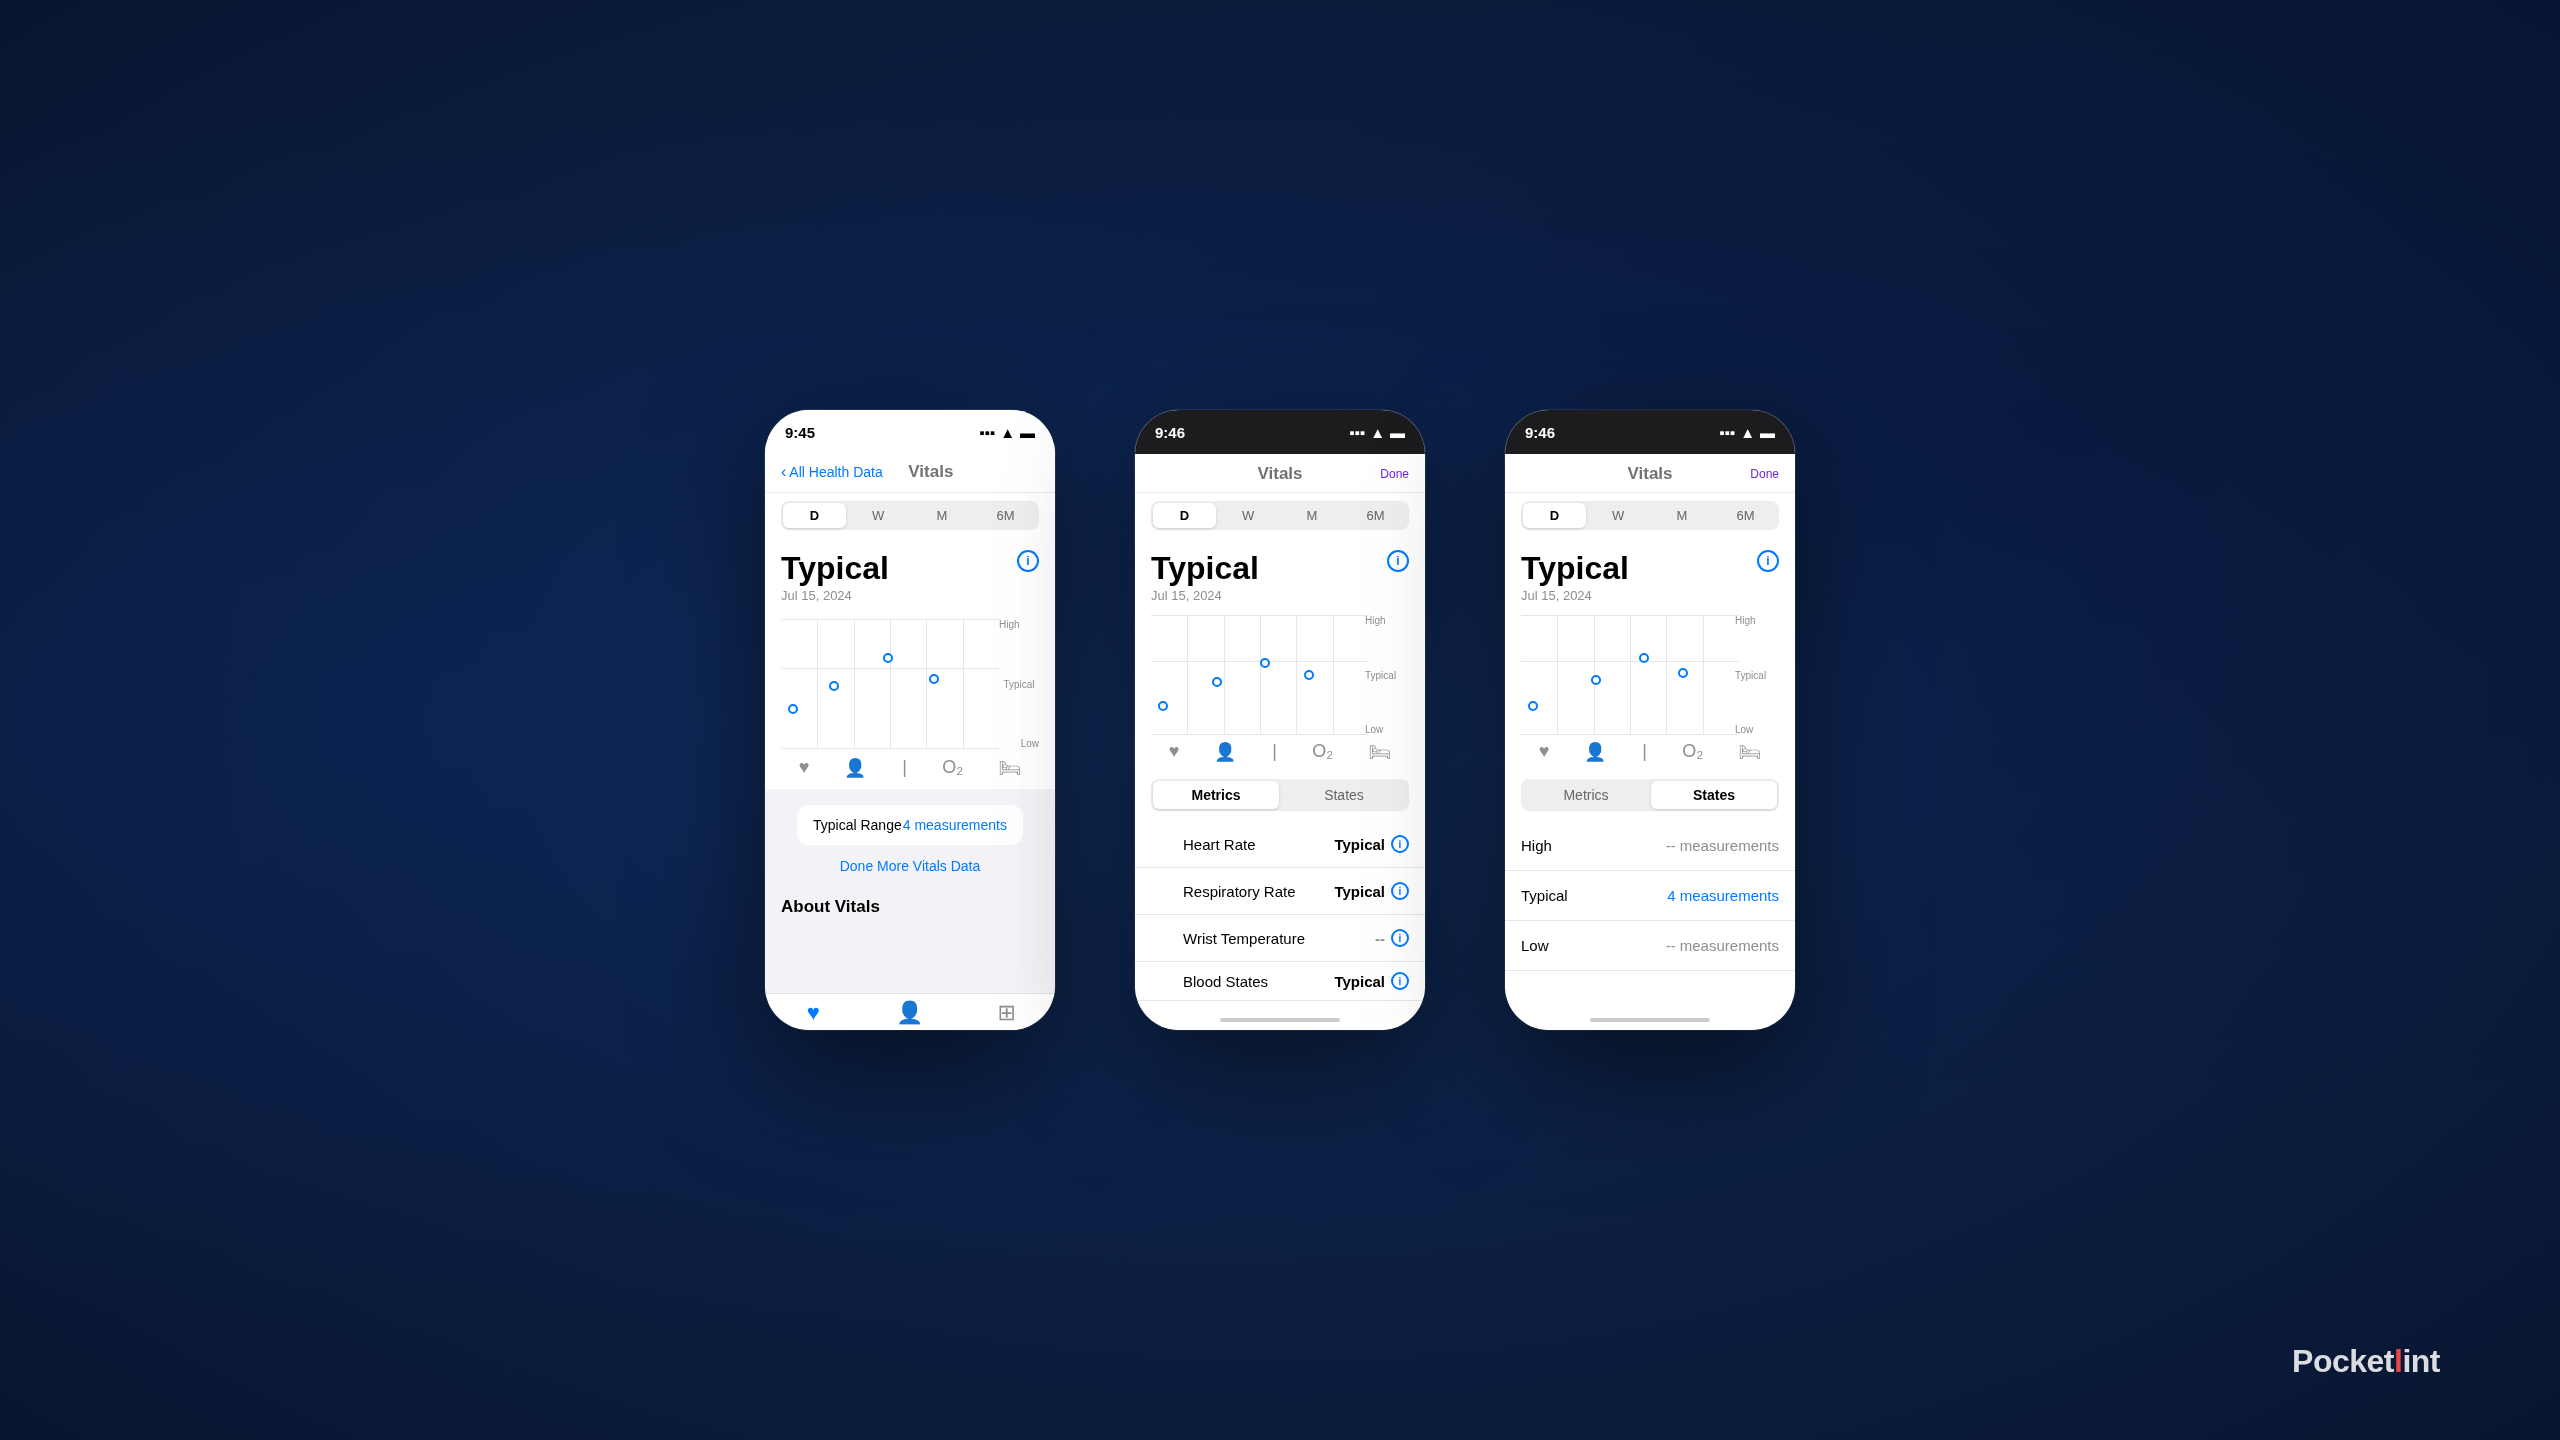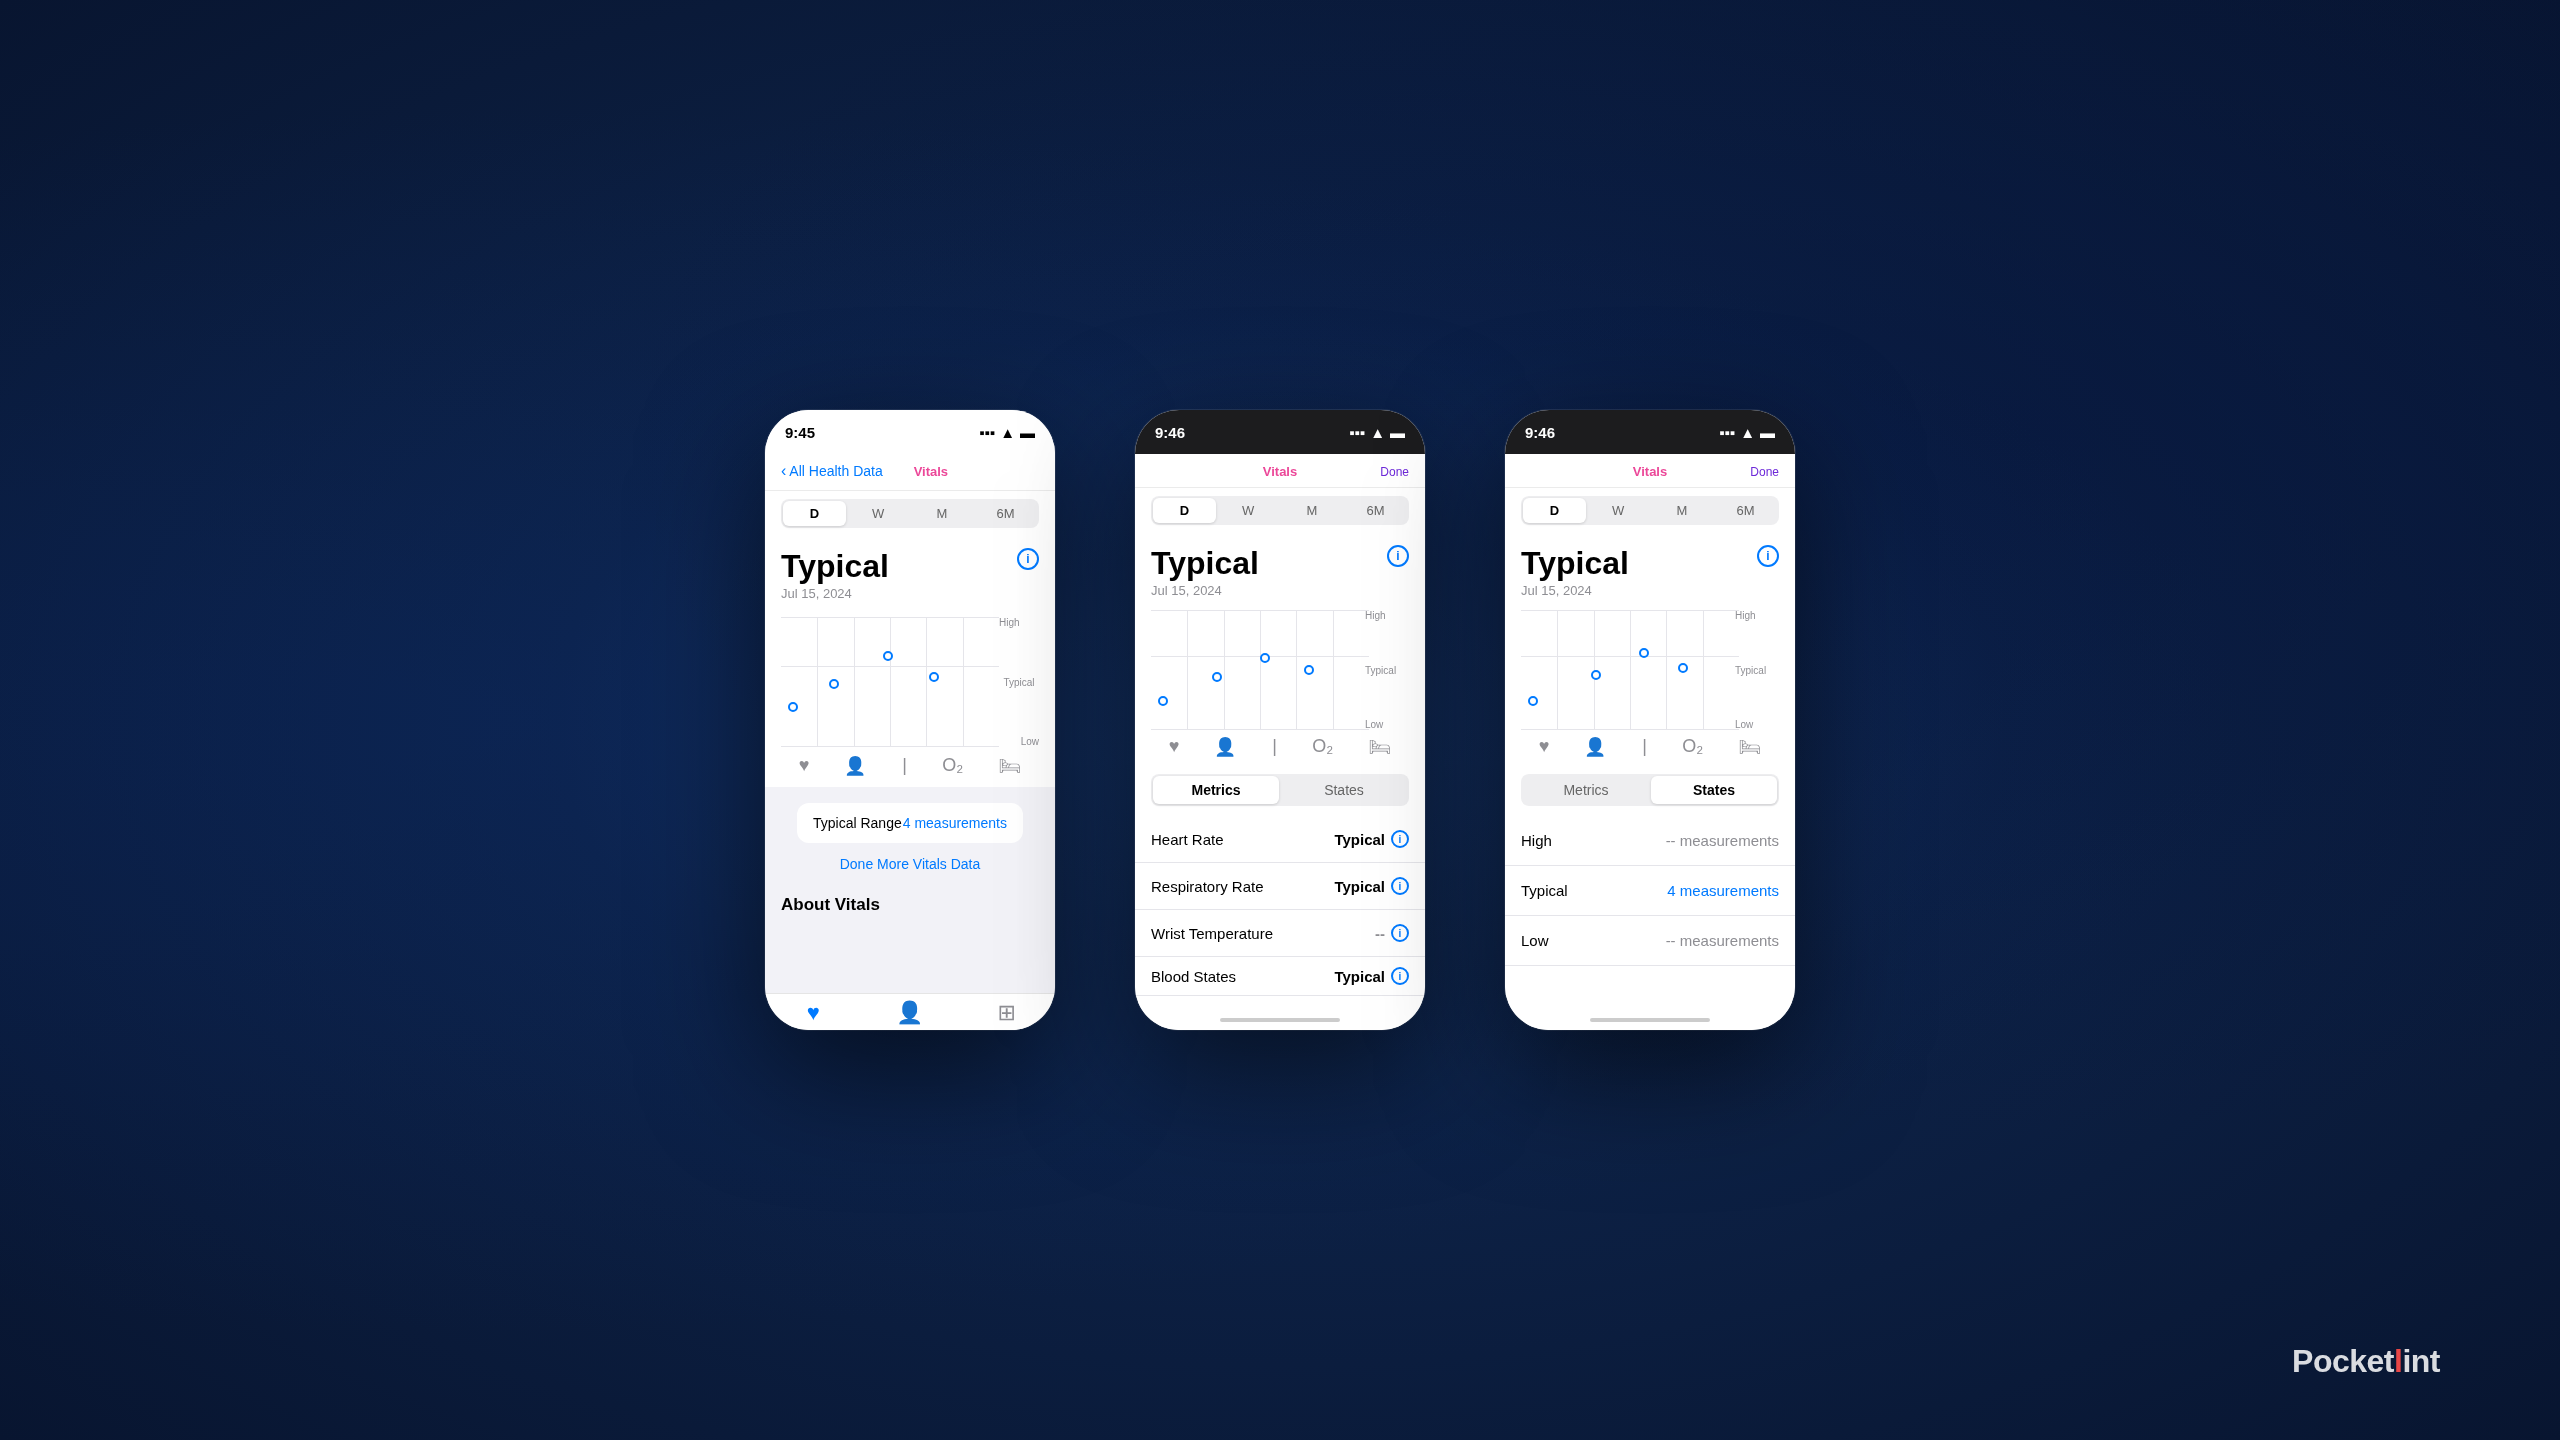--- a/index.html
+++ b/index.html
@@ -102,23 +102,23 @@
       color: #007AFF;
       font-size: 14px;
     }
 
     .back-chevron {
       font-size: 16px;
       color: #007AFF;
     }
 
     .nav-title {
-      font-size: 13px;
+      font-size: 17px;
       font-weight: 600;
-      color: #ec4899;
+      color: #737373;
     }
 
     .nav-done {
       color: #6d28d9;
       font-size: 12px;
       font-weight: 400;
     }
 
     .nav-bar-centered {
       display: flex;
@@ -341,20 +341,21 @@
       border-bottom: 1px solid #e5e5ea;
     }
 
     .metric-row:last-child {
       border-bottom: none;
     }
 
     .metric-name {
       font-size: 15px;
       color: #000;
+      margin-left: 32px;
     }
 
     .metric-right {
       display: flex;
       align-items: center;
       gap: 6px;
     }
 
     .metric-status {
       font-size: 15px;

